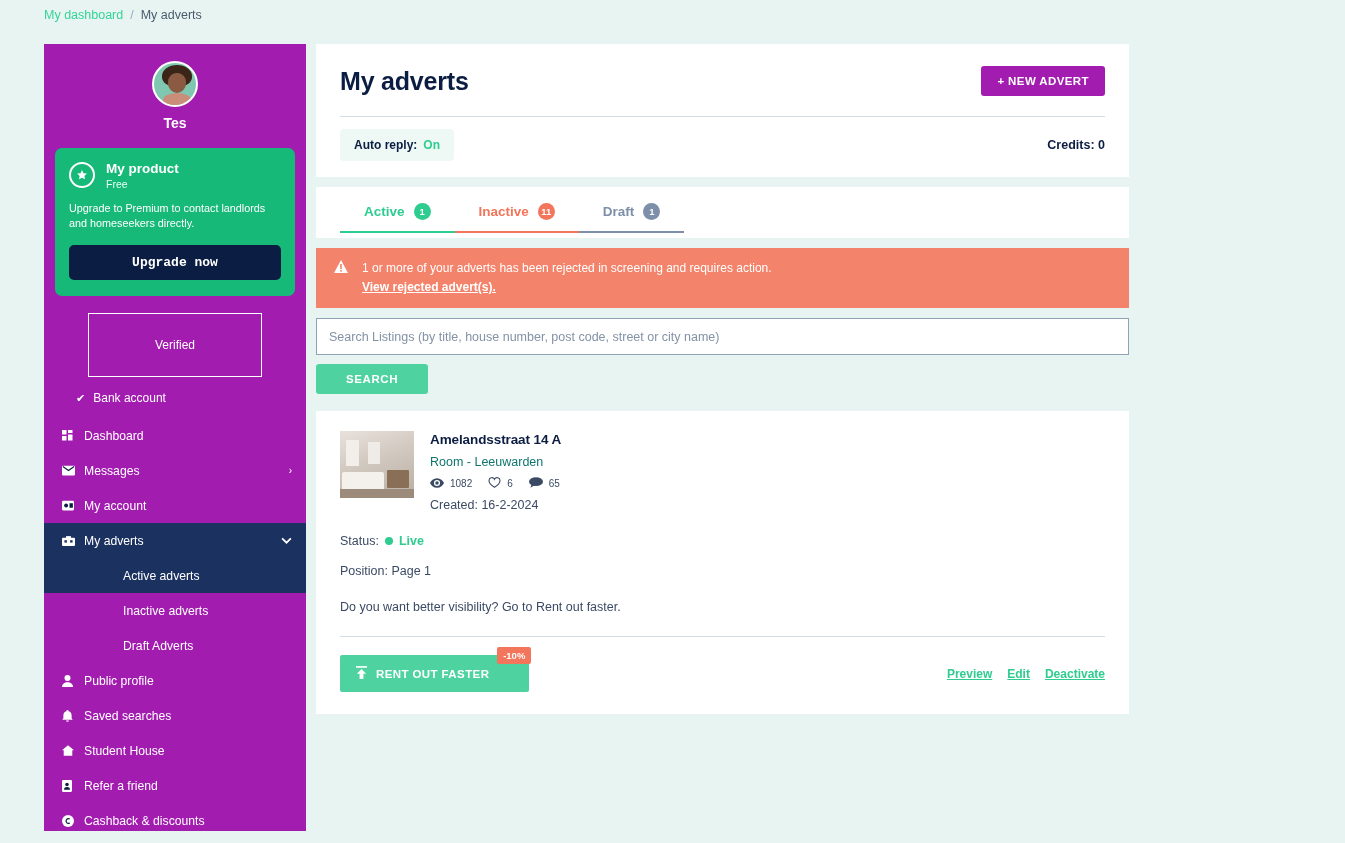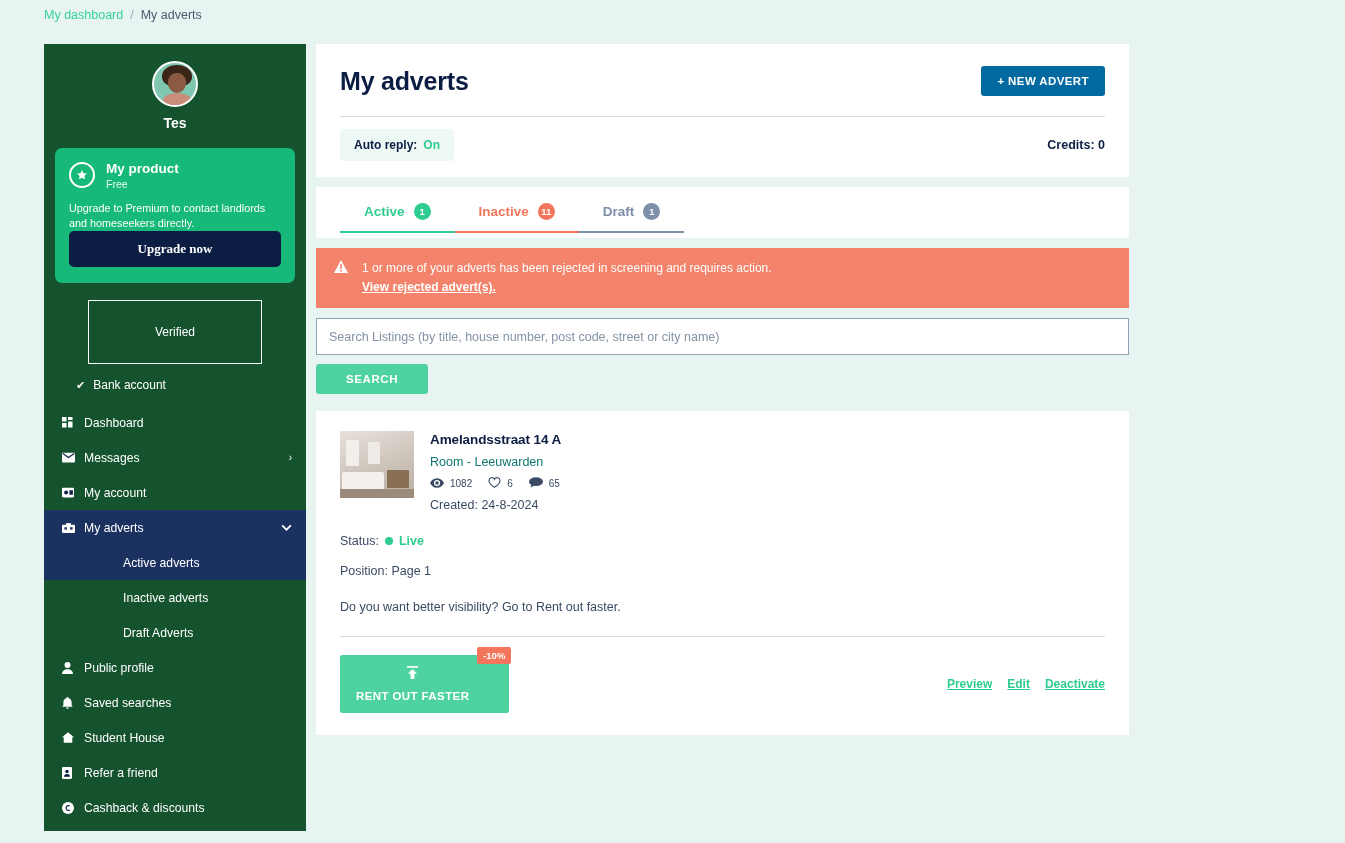--- a/index.html
+++ b/index.html
@@ -25,21 +25,21 @@
   .breadcrumb a { color: #34d399; text-decoration: none; }
   .breadcrumb .sep { color: #9aacbd; }
   .breadcrumb .cur { color: #4b5a6e; }
 
   
   .sidebar {
     position: absolute;
     left: 44px; top: 44px;
     width: 262px;
     height: 787px;
-    background: #14532d;
+    background: #a21caf;
     overflow: hidden;
   }
   .avatar-wrap { display: flex; justify-content: center; padding-top: 17px; }
   .avatar {
     width: 46px; height: 46px; border-radius: 50%;
     border: 2px solid #ffffff;
     overflow: hidden;
     background: #7fc7b0;
     position: relative;
   }
@@ -81,28 +81,29 @@
     color: #fff; font-size: 12px; line-height: 1;
     flex: 0 0 auto;
   }
   .prod-title { color: #fff; font-weight: bold; font-size: 13.5px; line-height: 1.15; }
   .prod-sub { color: #eafff5; font-size: 10.5px; margin-top: 1px; }
   .prod-desc {
     color: #ffffff; font-size: 10.8px; line-height: 1.42; margin-top: 11px;
   }
   .upgrade-btn {
     display: block; width: 100%;
+    margin-top: 14px;
     background: #0b1d42;
     color: #fff;
     border: none;
     border-radius: 5px;
     padding: 10px 0;
     font-size: 13px;
     font-weight: bold;
-    font-family: Liberation Serif, serif;
+    font-family: Liberation Mono, monospace;
     cursor: pointer;
   }
 
   .verified-btn {
     display: block;
     margin: 17px auto 0 auto;
     width: 174px;
     background: transparent;
     border: 1px solid #ffffff;
     color: #ffffff;
@@ -158,21 +159,21 @@
   .head-panel { padding: 0 24px; }
   .head-top {
     display: flex; align-items: center; justify-content: space-between;
     padding: 22px 0 20px 0;
     border-bottom: 1px solid #d4dde6;
   }
   .page-title {
     font-size: 25px; font-weight: bold; color: #0b1d42; letter-spacing: -0.2px;
   }
   .new-advert-btn {
-    background: #0369a1;
+    background: #a21caf;
     color: #ffffff;
     border: none;
     font-family: inherit;
     font-size: 11.5px;
     font-weight: bold;
     letter-spacing: 0.4px;
     padding: 9px 16px;
     border-radius: 3px;
     cursor: pointer;
   }
@@ -320,21 +321,21 @@
     background: #4ed3a0;
     color: #ffffff;
     border: none;
     font-family: inherit;
     font-size: 11.5px;
     font-weight: bold;
     letter-spacing: 0.4px;
     padding: 11px 40px 11px 16px;
     border-radius: 2px;
     cursor: pointer;
-    display: flex; align-items: center; gap: 9px; flex-direction: column;
+    display: flex; align-items: center; gap: 9px;
   }
   .discount-badge {
     position: absolute; right: -2px; top: -8px;
     background: #f3755b;
     color: #ffffff;
     font-size: 9.5px; font-weight: bold;
     padding: 3px 6px;
     border-radius: 2px;
   }
   .link-actions { display: flex; gap: 15px; align-items: center; }
@@ -587,21 +588,21 @@
             <span class="stat">
               <span>
                 <svg width="14" height="11" viewBox="0 0 16 12" fill="#3b4a63">
                     <ellipse cx="8" cy="5" rx="8" ry="5"></ellipse>
                     <path d="M3 8l-1.5 4 5-3z"></path>
                   </svg>
               </span>
               <span>65</span>
             </span>
           </div>
-          <div class="created">Created: 24-8-2024</div>
+          <div class="created">Created: 16-2-2024</div>
         </div>
       </div>
 
       <div class="status-row">
         <span>Status:</span>
         <span class="dot"></span>
         <span class="status-val">Live</span>
       </div>
 
       <div class="position-row">Position: Page 1</div>

